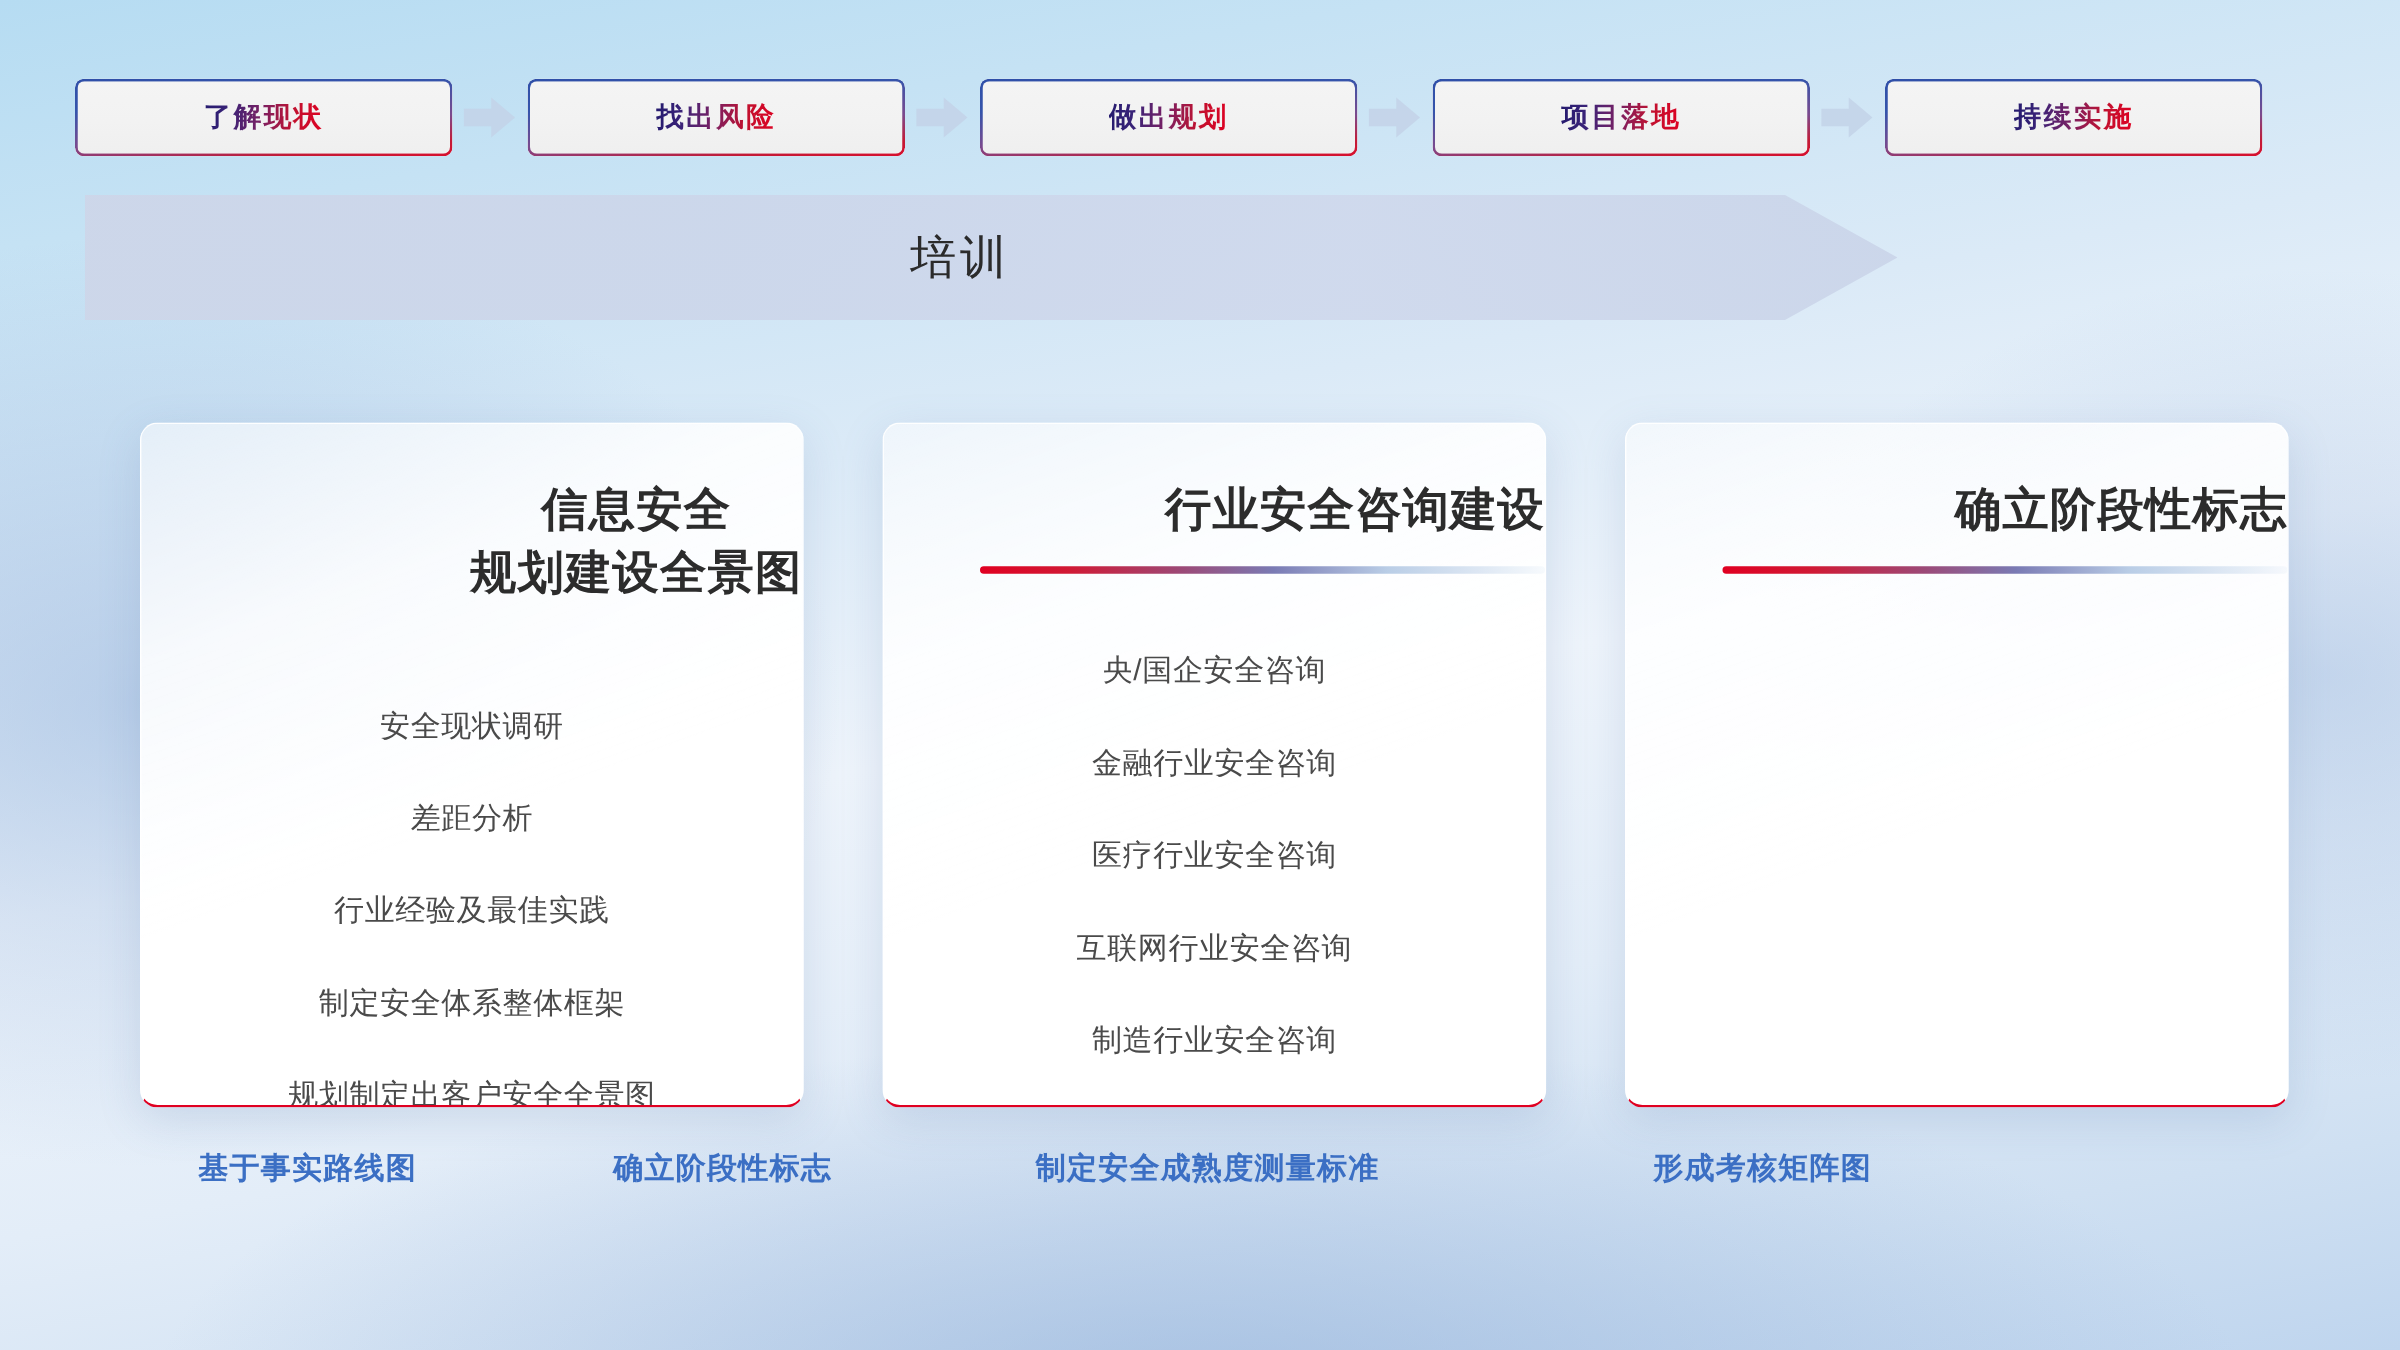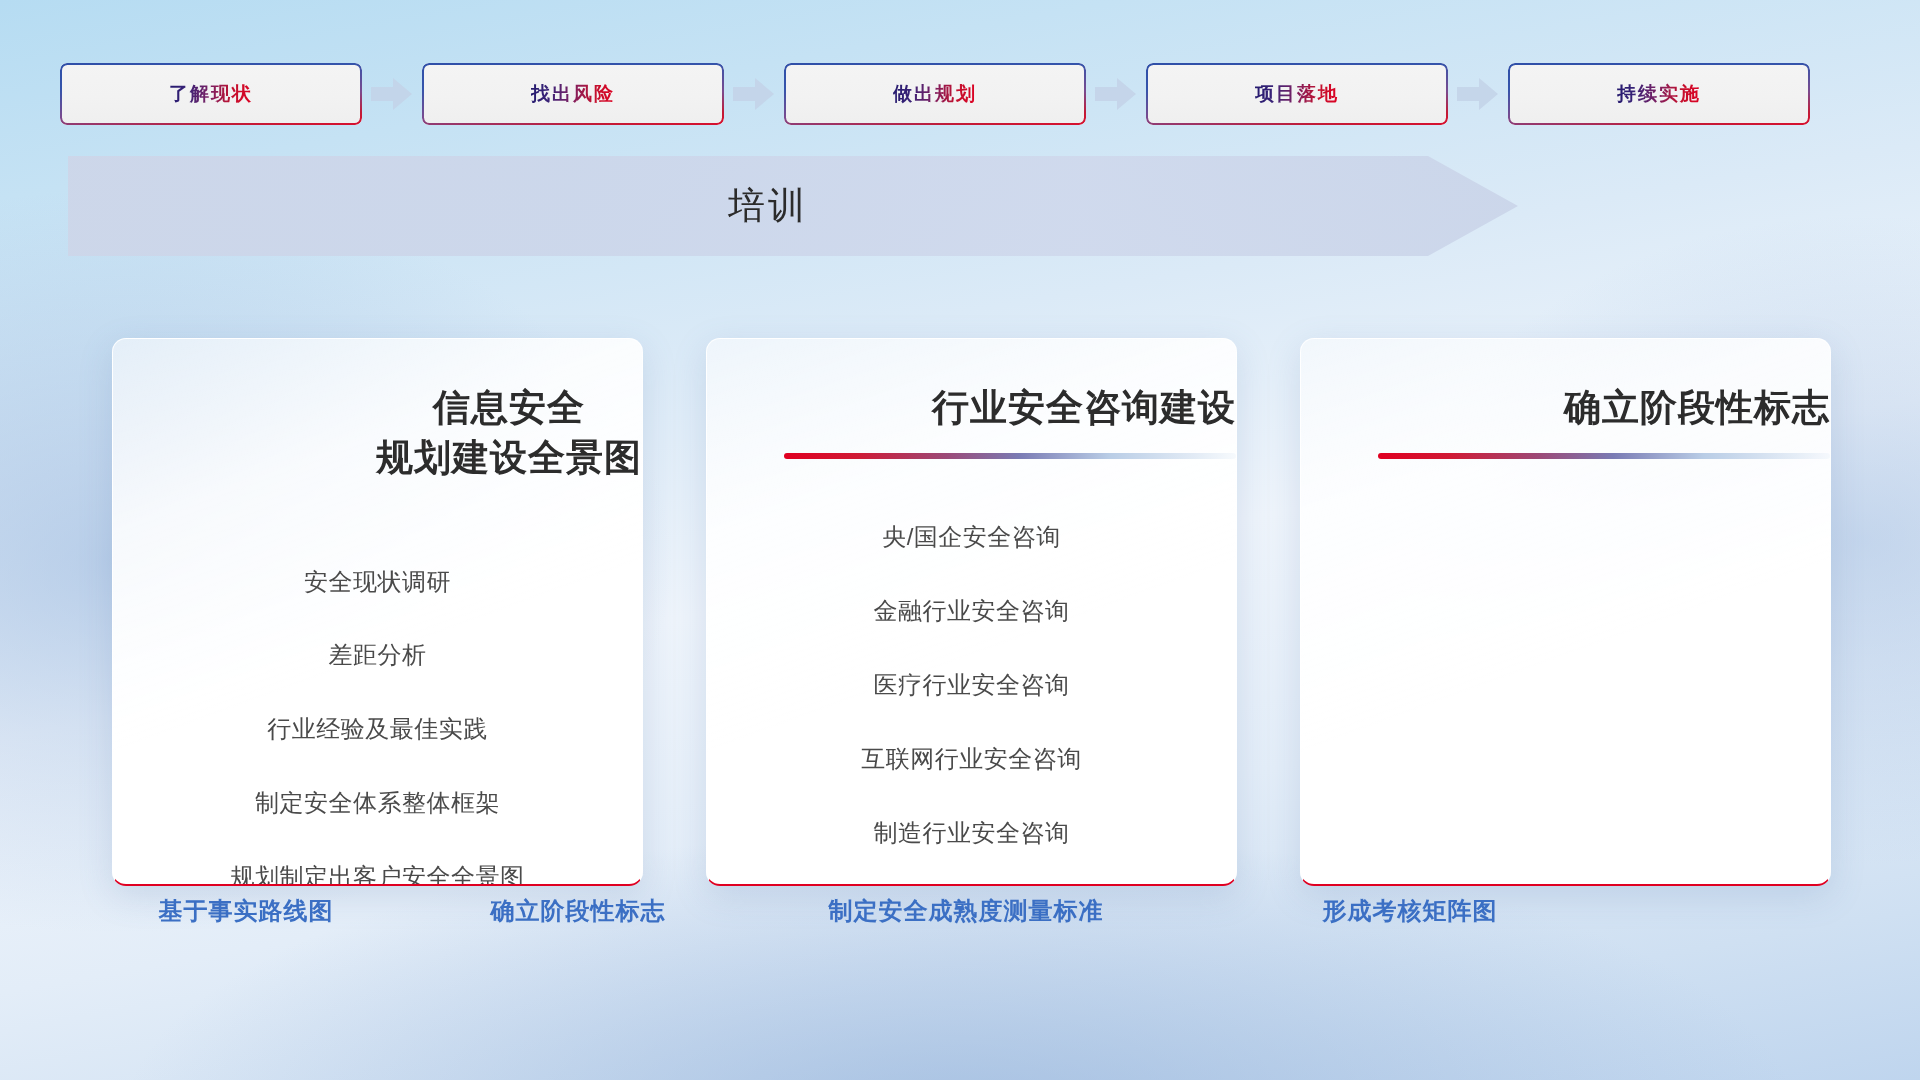--- a/index.html
+++ b/index.html
@@ -53,21 +53,21 @@
     padding: 1.6px;
     background: linear-gradient(175deg, #2f4fa8 0%, #3554ab 30%, #7a4a8e 62%, #c31a36 86%, #d8102e 100%);
     -webkit-mask: linear-gradient(#000 0 0) content-box, linear-gradient(#000 0 0);
     -webkit-mask-composite: xor;
     mask: linear-gradient(#000 0 0) content-box, linear-gradient(#000 0 0);
     mask-composite: exclude;
     pointer-events: none;
   }
   .step-label {
     position: relative;
-    font-size: 19px;
+    font-size: 22px;
     font-weight: 700;
     letter-spacing: 2px;
     background: linear-gradient(95deg, #241a6e 0%, #3a2378 22%, #7a2063 48%, #c1112f 74%, #e00021 100%);
     -webkit-background-clip: text;
     background-clip: text;
     color: transparent;
     white-space: nowrap;
   }
 
   .step-arrow {
@@ -169,21 +169,21 @@
     font-size: 24px;
     color: #4a4a4a;
     letter-spacing: 0.5px;
     line-height: 1.2;
     margin-top: 28px;
   }
 
   
   #footer-labels {
     position: absolute;
-    top: 895px;
+    top: 918px;
     left: 0;
     width: 1717px;
     height: 42px;
   }
   .footer-label {
     position: absolute;
     top: 0;
     font-size: 24px;
     font-weight: 700;
     color: #3b6fc4;

